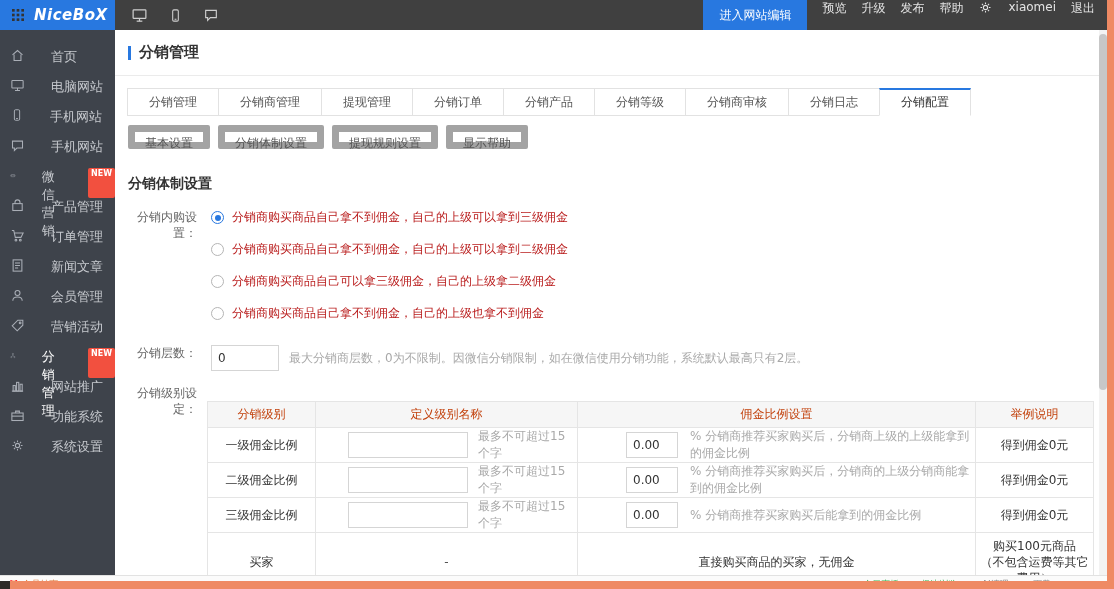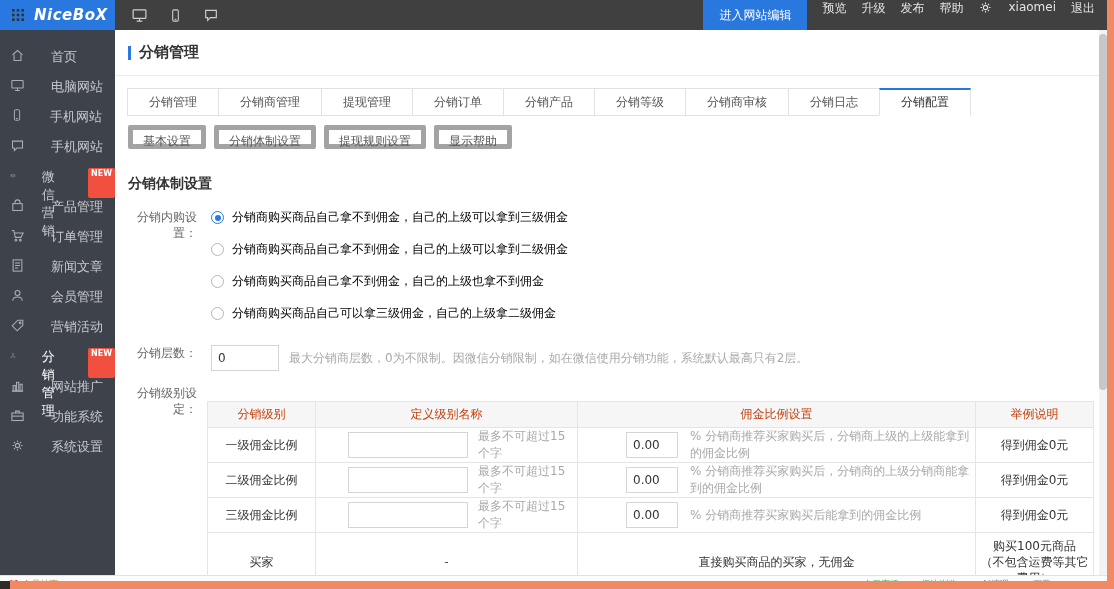--- a/index.html
+++ b/index.html
@@ -29,32 +29,32 @@
   .content { position:absolute; left:115px; top:30px; width:984px; height:545px; background:#fff; overflow:hidden; }
   .page-header { height:46px; border-bottom:1px solid #ebebeb; display:flex; align-items:center; padding-left:13px; }
   .title-bar { width:3px; height:14px; background:#2878e0; margin-right:8px; }
   .page-title { font-size:15px; font-weight:bold; color:#333; }
 
   .tabs { display:flex; margin:12px 0 0 13px; }
   .tab { border:1px solid #e2e2e2; margin-left:-1px; height:28px; line-height:26px; padding:0 21px; background:#fff; color:#555; font-size:12px; cursor:pointer; border-bottom:1px solid #e2e2e2; }
   .tab.active { border-top:2px solid #2878e0; border-bottom:1px solid #fff; color:#333; line-height:24px; }
 
   .quick-btns { display:flex; gap:8px; margin:9px 0 0 13px; }
-  .qbtn { border:5px solid #a3a3a3; border-radius:2px; height:24px; line-height:22px; padding:0 10px; font-size:12px; color:#555; background:#fff; cursor:pointer; }
+  .qbtn { border:7px solid #a3a3a3; border-radius:2px; height:24px; line-height:22px; padding:0 10px; font-size:12px; color:#555; background:#fff; cursor:pointer; }
 
   .section-title { font-size:14px; font-weight:bold; color:#333; margin:26px 0 0 13px; }
 
   .form-row { display:flex; align-items:flex-start; margin-top:16px; }
   .form-label { width:82px; text-align:right; color:#666; flex-shrink:0; line-height:16px; }
   .form-content { margin-left:14px; }
   .radio-option { display:flex; align-items:center; gap:8px; margin-bottom:15px; cursor:pointer; }
   .radio { width:13px; height:13px; border:1px solid #b5b5b5; border-radius:50%; background:#fff; position:relative; flex-shrink:0; }
   .radio.on { border-color:#2878e0; }
   .radio.on::after { content:""; position:absolute; left:2.5px; top:2.5px; width:6px; height:6px; border-radius:50%; background:#2878e0; }
-  .opt-text { color:#000000; }
+  .opt-text { color:#b91c1c; }
 
   input.txt { border:1px solid #d5d5d5; height:26px; padding:0 6px; font-size:12px; color:#333; font-family:inherit; }
   .hint { color:#a9a9a9; }
   .inline-hint { margin-left:10px; line-height:26px; }
 
   
   .grade-table { margin:16px 0 0 92px; width:886px; border:1px solid #e5e5e5; border-collapse:collapse; table-layout:fixed; }
   .grade-table th, .grade-table td { border:1px solid #e5e5e5; font-size:12px; font-weight:normal; }
   .grade-table th { background:#f6f6f6; height:26px; color:#c2410c; text-align:center; }
   .grade-table td { height:30px; }
@@ -327,25 +327,25 @@
           <div class="radio-option">
             <span class="radio on"></span>
             <span class="opt-text">分销商购买商品自己拿不到佣金，自己的上级可以拿到三级佣金</span>
           </div>
           <div class="radio-option">
             <span class="radio"></span>
             <span class="opt-text">分销商购买商品自己拿不到佣金，自己的上级可以拿到二级佣金</span>
           </div>
           <div class="radio-option">
             <span class="radio"></span>
-            <span class="opt-text">分销商购买商品自己拿不到佣金，自己的上级也拿不到佣金</span>
+            <span class="opt-text">分销商购买商品自己可以拿三级佣金，自己的上级拿二级佣金</span>
           </div>
           <div class="radio-option">
             <span class="radio"></span>
-            <span class="opt-text">分销商购买商品自己可以拿三级佣金，自己的上级拿二级佣金</span>
+            <span class="opt-text">分销商购买商品自己拿不到佣金，自己的上级也拿不到佣金</span>
           </div>
         </div>
       </div>
 
       <div class="form-row" style="margin-top:8px;">
         <div class="form-label">分销层数：</div>
         <div class="form-content" style="display:flex;">
           <input class="txt" style="width: 68px;" value="0">
           <span class="hint inline-hint">最大分销商层数，0为不限制。因微信分销限制，如在微信使用分销功能，系统默认最高只有2层。</span>
         </div>

